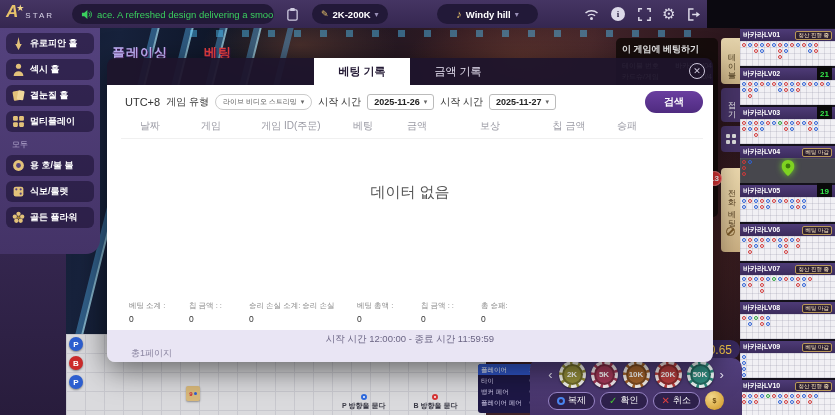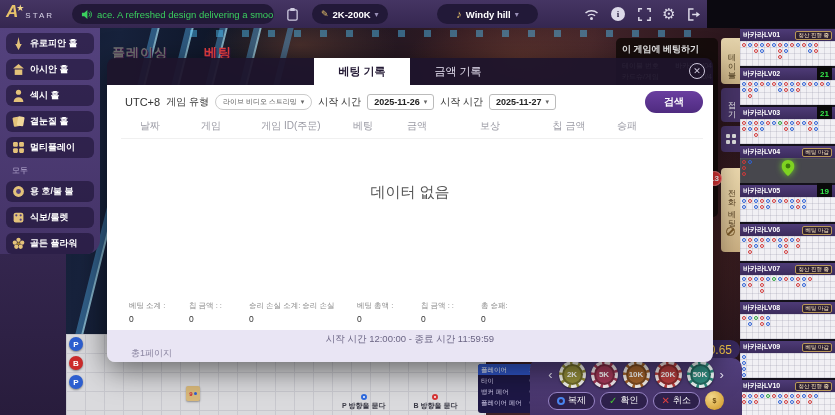--- a/index.html
+++ b/index.html
@@ -12,21 +12,21 @@
     radial-gradient(140px 60px at 300px 45px,rgba(120,70,50,.5),transparent 70%),
     radial-gradient(160px 80px at 520px 60px,rgba(130,75,55,.45),transparent 70%),
     radial-gradient(120px 200px at 700px 250px,rgba(90,45,40,.5),transparent 70%),
     radial-gradient(100px 80px at 240px 330px,rgba(40,60,110,.4),transparent 70%);}
   .neon{position:absolute;left:100px;top:28px;width:155px;height:310px;transform:skewX(-14deg);
     background:repeating-linear-gradient(90deg,transparent 0 13px,rgba(90,190,255,.45) 13px 19px,rgba(175,235,255,.8) 19px 21px,transparent 21px 34px);
     filter:blur(.6px);opacity:.85;}
   .pixels{position:absolute;left:190px;top:30px;width:520px;height:7px;
     background:repeating-linear-gradient(90deg,rgba(80,200,255,.8) 0 7px,transparent 7px 26px);opacity:.55;}
   .banner{position:absolute;left:112px;top:44px;z-index:1;font-size:13px;font-weight:bold;letter-spacing:1px;white-space:nowrap;}
-  .banner .b1{color:#737373;text-shadow:1px 1px 0 #40104a;}
+  .banner .b1{color:#c4b5fd;text-shadow:1px 1px 0 #40104a;}
   .banner .b2{color:#e84040;margin-left:36px;text-shadow:1px 1px 0 #40104a;}
   .commission{position:absolute;left:662px;top:296px;z-index:1;color:rgba(220,200,150,.55);font-size:8px;transform:rotate(55deg);letter-spacing:2px;}
   .tnum{position:absolute;left:634px;top:302px;z-index:1;color:rgba(230,230,230,.5);font-size:9px;transform:rotate(8deg);}
 
   
   .bead-area{position:absolute;left:66px;top:334px;width:420px;height:81px;background:#dadadd;z-index:1;
     background-image:linear-gradient(#c8c8ce 1px,transparent 1px),linear-gradient(90deg,#c8c8ce 1px,transparent 1px);
     background-size:19px 19px;}
   .bead{position:absolute;left:3px;width:14px;height:14px;border-radius:50%;color:#fff;font-size:8px;font-weight:bold;
     display:flex;align-items:center;justify-content:center;box-shadow:0 1px 2px rgba(0,0,0,.4);}
@@ -278,29 +278,20 @@
         <span class="side-ic">
           <svg viewBox="0 0 12 12">
             <path d="M6 0l1.4 6.5H9L6 12 3 6.5h1.6z" fill="#e3c27a"></path>
           </svg>
         </span>
         <span class="side-lab">유로피안 홀</span>
       </div>
       <div class="side-item">
         <span class="side-ic">
           <svg viewBox="0 0 12 12">
-            <path d="M1 5h10L6 1z" fill="#e3c27a"></path>
-            <rect x="2.5" y="6" width="7" height="5" fill="#e3c27a"></rect>
-          </svg>
-        </span>
-        <span class="side-lab">아시안 홀</span>
-      </div>
-      <div class="side-item">
-        <span class="side-ic">
-          <svg viewBox="0 0 12 12">
             <circle cx="6" cy="3" r="2.4" fill="#e3c27a"></circle>
             <path d="M1.5 12c0-3 2-4.5 4.5-4.5S10.5 9 10.5 12z" fill="#e3c27a"></path>
           </svg>
         </span>
         <span class="side-lab">섹시 홀</span>
       </div>
       <div class="side-item">
         <span class="side-ic">
           <svg viewBox="0 0 12 12">
             <rect x="1" y="2" width="6" height="8.5" rx="1" fill="#e3c27a" transform="rotate(-10 4 6)"></rect>

